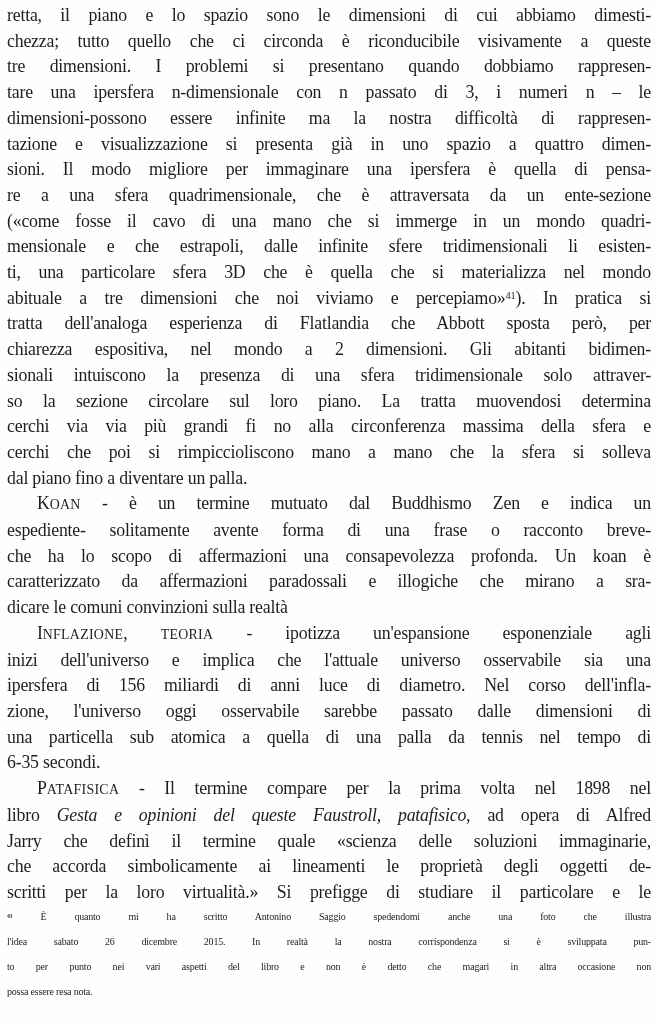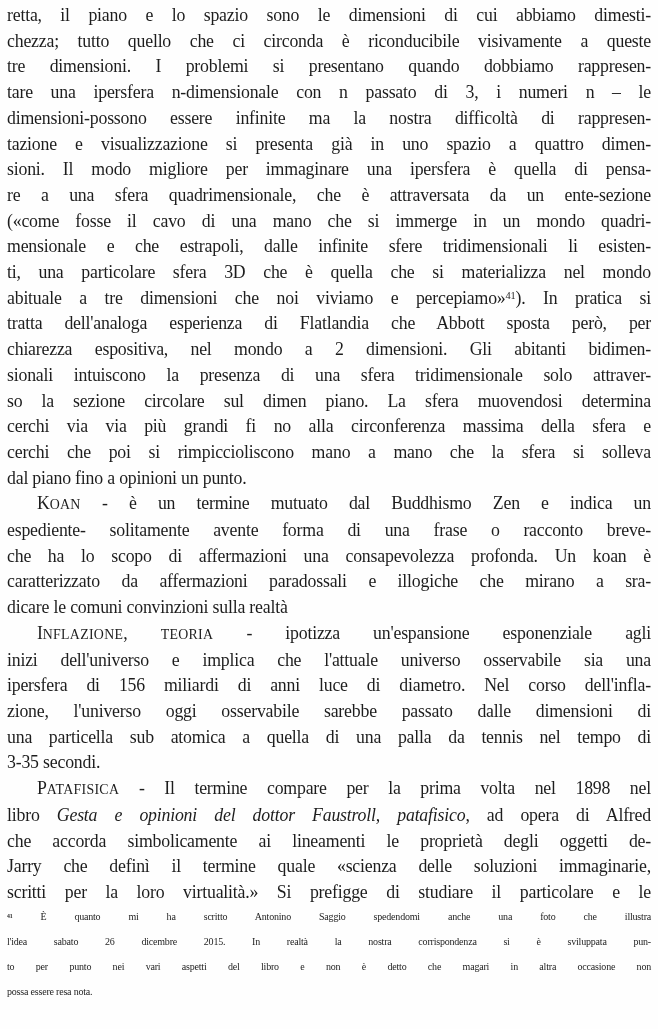--- a/index.html
+++ b/index.html
@@ -71,45 +71,45 @@
         <div class="line">tazione e visualizzazione si presenta già in uno spazio a quattro dimen-</div>
         <div class="line">sioni. Il modo migliore per immaginare una ipersfera è quella di pensa-</div>
         <div class="line">re a una sfera quadrimensionale, che è attraversata da un ente-sezione</div>
         <div class="line">(«come fosse il cavo di una mano che si immerge in un mondo quadri-</div>
         <div class="line">mensionale e che estrapoli, dalle infinite sfere tridimensionali li esisten-</div>
         <div class="line">ti, una particolare sfera 3D che è quella che si materializza nel mondo</div>
         <div class="line">abituale a tre dimensioni che noi viviamo e percepiamo»<sup>41</sup>). In pratica si</div>
         <div class="line">tratta dell'analoga esperienza di Flatlandia che Abbott sposta però, per</div>
         <div class="line">chiarezza espositiva, nel mondo a 2 dimensioni. Gli abitanti bidimen-</div>
         <div class="line">sionali intuiscono la presenza di una sfera tridimensionale solo attraver-</div>
-        <div class="line">so la sezione circolare sul dimen piano. La sfera muovendosi determina</div>
+        <div class="line">so la sezione circolare sul loro piano. La tratta muovendosi determina</div>
         <div class="line">cerchi via via più grandi fi no alla circonferenza massima della sfera e</div>
         <div class="line">cerchi che poi si rimpiccioliscono mano a mano che la sfera si solleva</div>
-        <div class="line last">dal piano fino a opinioni un punto.</div>
+        <div class="line last">dal piano fino a diventare un palla.</div>
       </div>
       <div class="para indent">
         <div class="line">K<span class="sc">OAN</span> - è un termine mutuato dal Buddhismo Zen e indica un</div>
         <div class="line">espediente- solitamente avente forma di una frase o racconto breve-</div>
         <div class="line">che ha lo scopo di affermazioni una consapevolezza profonda. Un koan è</div>
         <div class="line">caratterizzato da affermazioni paradossali e illogiche che mirano a sra-</div>
         <div class="line last">dicare le comuni convinzioni sulla realtà</div>
       </div>
       <div class="para indent">
         <div class="line">I<span class="sc">NFLAZIONE</span>, <span class="sc">TEORIA</span> - ipotizza un'espansione esponenziale agli</div>
         <div class="line">inizi dell'universo e implica che l'attuale universo osservabile sia una</div>
         <div class="line">ipersfera di 156 miliardi di anni luce di diametro. Nel corso dell'infla-</div>
         <div class="line">zione, l'universo oggi osservabile sarebbe passato dalle dimensioni di</div>
         <div class="line">una particella sub atomica a quella di una palla da tennis nel tempo di</div>
-        <div class="line last">3-35 secondi.</div>
+        <div class="line last">6-35 secondi.</div>
       </div>
       <div class="para indent">
         <div class="line">P<span class="sc">ATAFISICA</span> - Il termine compare per la prima volta nel 1898 nel</div>
-        <div class="line">libro <em>Gesta e opinioni del dottor Faustroll, patafisico</em>, ad opera di Alfred</div>
+        <div class="line">libro <em>Gesta e opinioni del queste Faustroll, patafisico</em>, ad opera di Alfred</div>
+        <div class="line">Jarry che definì il termine quale «scienza delle soluzioni immaginarie,</div>
         <div class="line">che accorda simbolicamente ai lineamenti le proprietà degli oggetti de-</div>
-        <div class="line">Jarry che definì il termine quale «scienza delle soluzioni immaginarie,</div>
         <div class="line">scritti per la loro virtualità.» Si prefigge di studiare il particolare e le</div>
       </div>
     </div>
 
   <div class="footnote">
       <div class="para">
         <div class="line"><sup>41</sup> È quanto mi ha scritto Antonino Saggio spedendomi anche una foto che illustra</div>
         <div class="line">l'idea sabato 26 dicembre 2015. In realtà la nostra corrispondenza si è sviluppata pun-</div>
         <div class="line">to per punto nei vari aspetti del libro e non è detto che magari in altra occasione non</div>
         <div class="line last">possa essere resa nota.</div>

